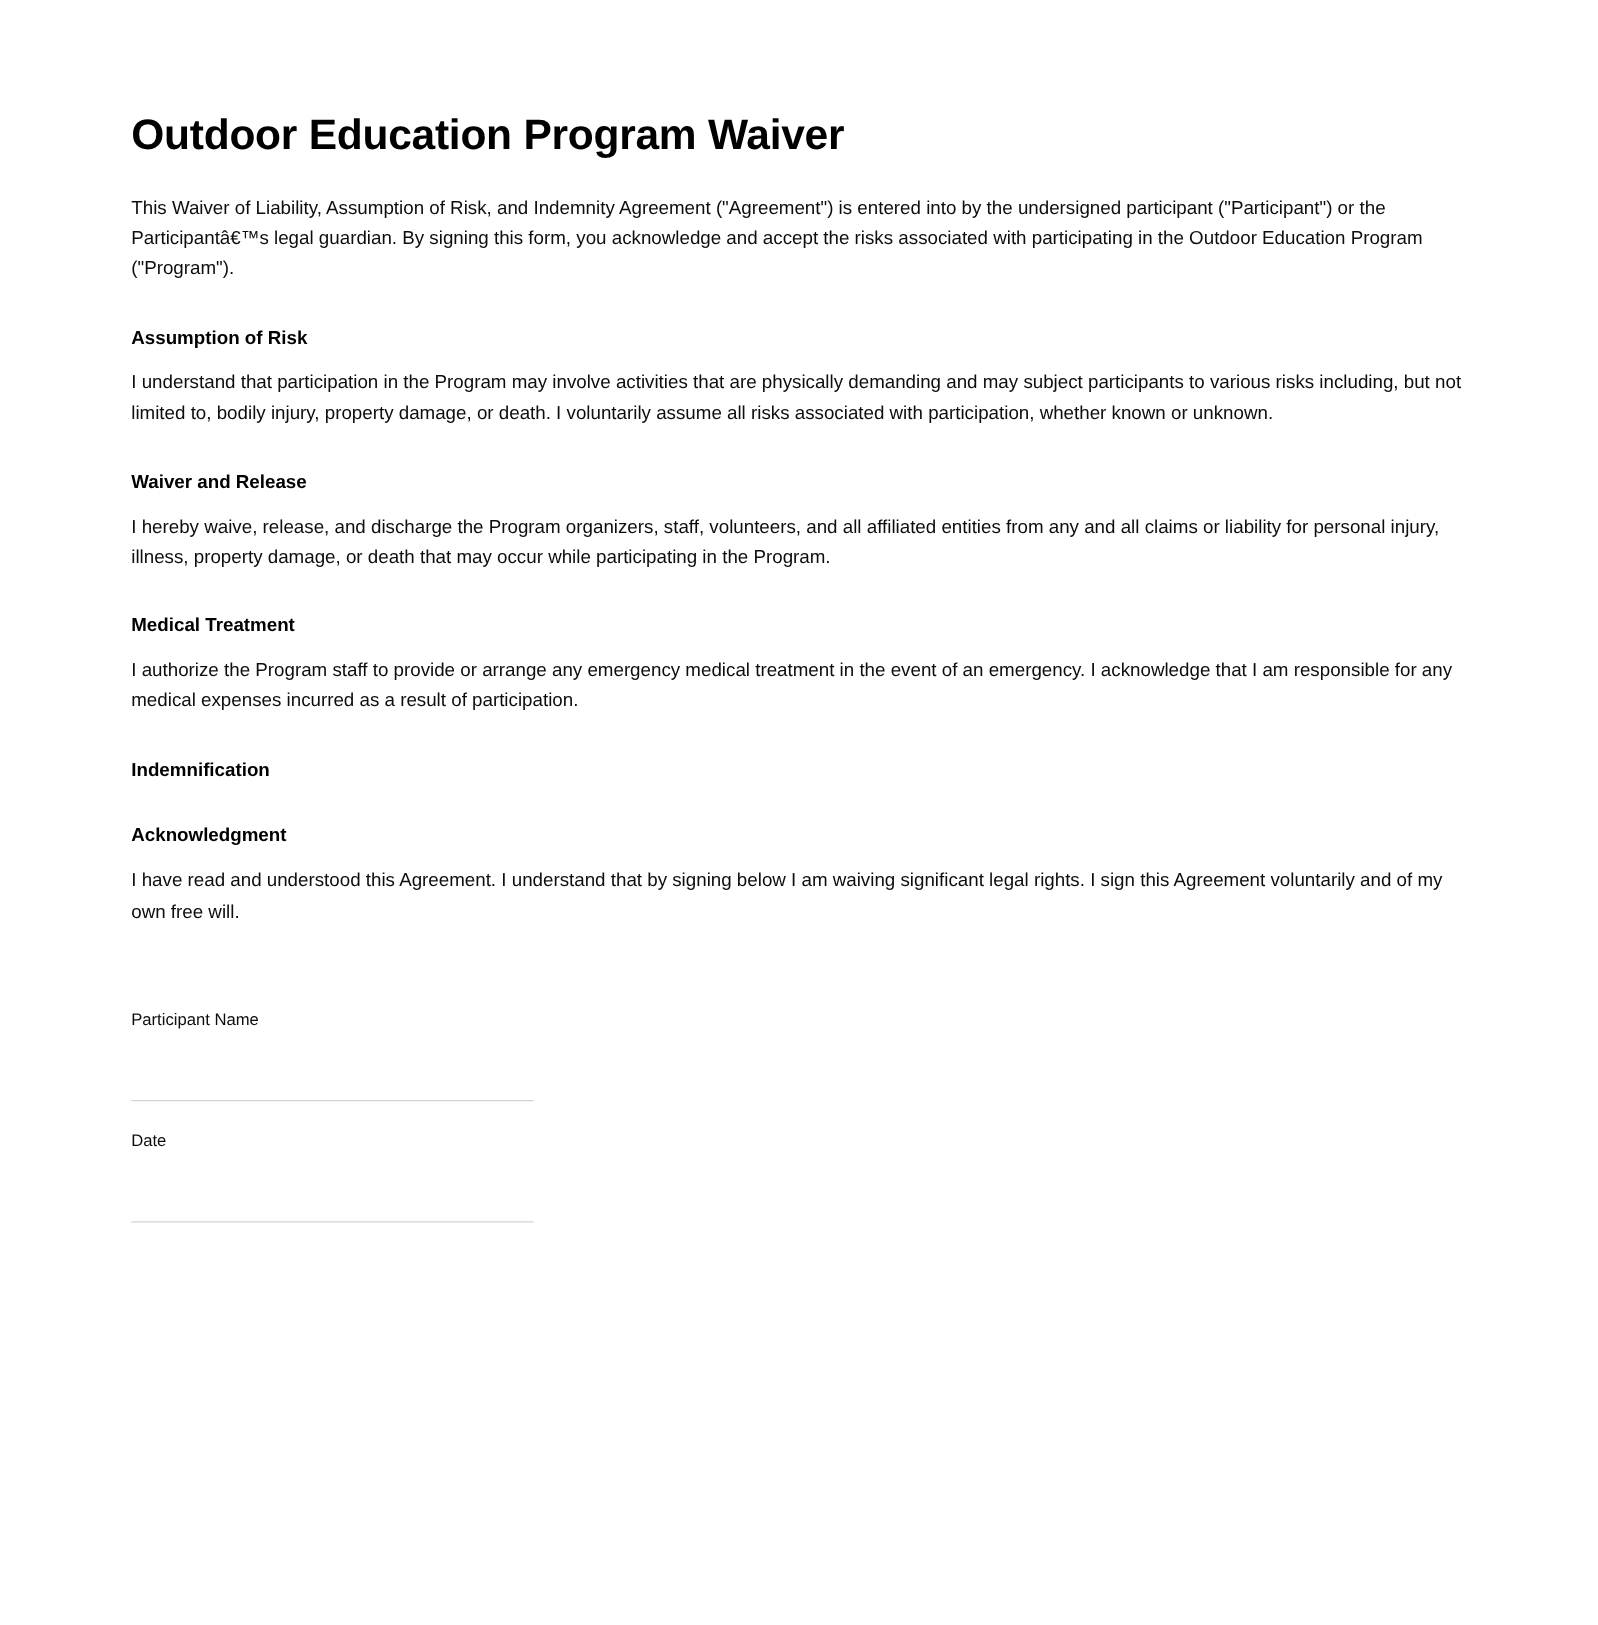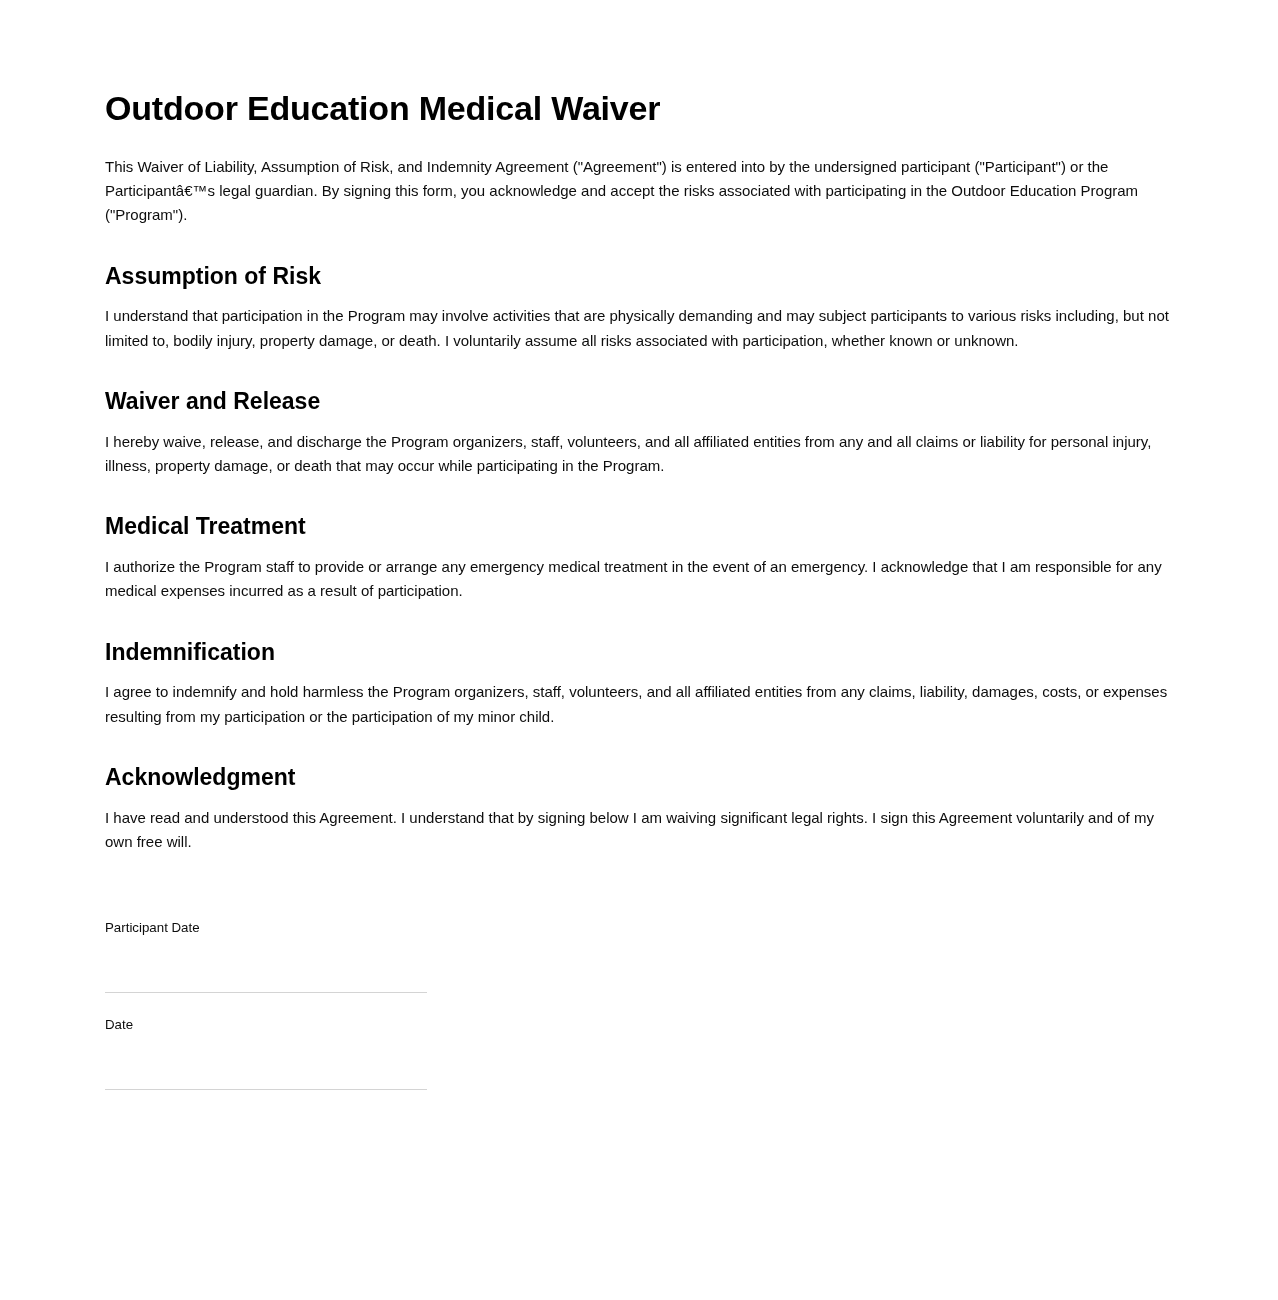--- a/index.html
+++ b/index.html
@@ -21,21 +21,21 @@
   }
   .doc-title {
     font-size: 34px;
     font-weight: bold;
     line-height: 1.2;
     margin: 0 0 26px 0;
     letter-spacing: -0.2px;
     color: #000000;
   }
   .section-heading {
-    font-size: 23px;
+    font-size: 15px;
     font-weight: bold;
     line-height: 1.25;
     margin: 34px 0 14px 0;
     color: #000000;
   }
   .body-text {
     font-size: 15px;
     line-height: 1.62;
     margin: 0 0 4px 0;
     color: #0d0d0d;
@@ -65,53 +65,52 @@
     background: #d4d4d4;
     border: 0;
     margin: 0;
   }
 </style>
 </head>
 <body>
 
 <div class="page">
 
-  <h1 class="doc-title">Outdoor Education Medical Waiver</h1>
+  <h1 class="doc-title">Outdoor Education Program Waiver</h1>
 
   <p class="body-text intro-text">This Waiver of Liability, Assumption of Risk, and Indemnity Agreement ("Agreement") is entered into by the undersigned participant ("Participant") or the Participantâ€™s legal guardian. By signing this form, you acknowledge and accept the risks associated with participating in the Outdoor Education Program ("Program").</p>
 
   <section>
     <h2 class="section-heading">Assumption of Risk</h2>
     <p class="body-text">I understand that participation in the Program may involve activities that are physically demanding and may subject participants to various risks including, but not limited to, bodily injury, property damage, or death. I voluntarily assume all risks associated with participation, whether known or unknown.</p>
   </section>
 
   <section>
     <h2 class="section-heading">Waiver and Release</h2>
     <p class="body-text">I hereby waive, release, and discharge the Program organizers, staff, volunteers, and all affiliated entities from any and all claims or liability for personal injury, illness, property damage, or death that may occur while participating in the Program.</p>
   </section>
 
   <section>
     <h2 class="section-heading">Medical Treatment</h2>
     <p class="body-text">I authorize the Program staff to provide or arrange any emergency medical treatment in the event of an emergency. I acknowledge that I am responsible for any medical expenses incurred as a result of participation.</p>
   </section>
 
   <section>
     <h2 class="section-heading">Indemnification</h2>
-    <p class="body-text">I agree to indemnify and hold harmless the Program organizers, staff, volunteers, and all affiliated entities from any claims, liability, damages, costs, or expenses resulting from my participation or the participation of my minor child.</p>
   </section>
 
   <section>
     <h2 class="section-heading">Acknowledgment</h2>
     <p class="body-text">I have read and understood this Agreement. I understand that by signing below I am waiving significant legal rights. I sign this Agreement voluntarily and of my own free will.</p>
   </section>
 
   <div class="signature-area">
 
     <div class="sig-field">
-      <div class="sig-label">Participant Date</div>
+      <div class="sig-label">Participant Name</div>
       <div class="sig-blank"></div>
       <div class="sig-rule"></div>
     </div>
 
 
     <div class="sig-field">
       <div class="sig-label">Date</div>
       <div class="sig-blank"></div>
       <div class="sig-rule"></div>
     </div>

